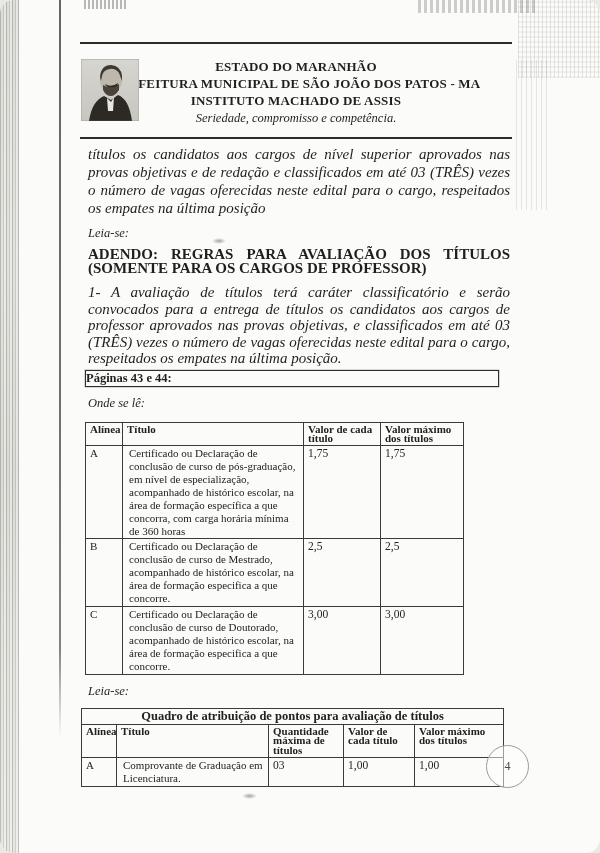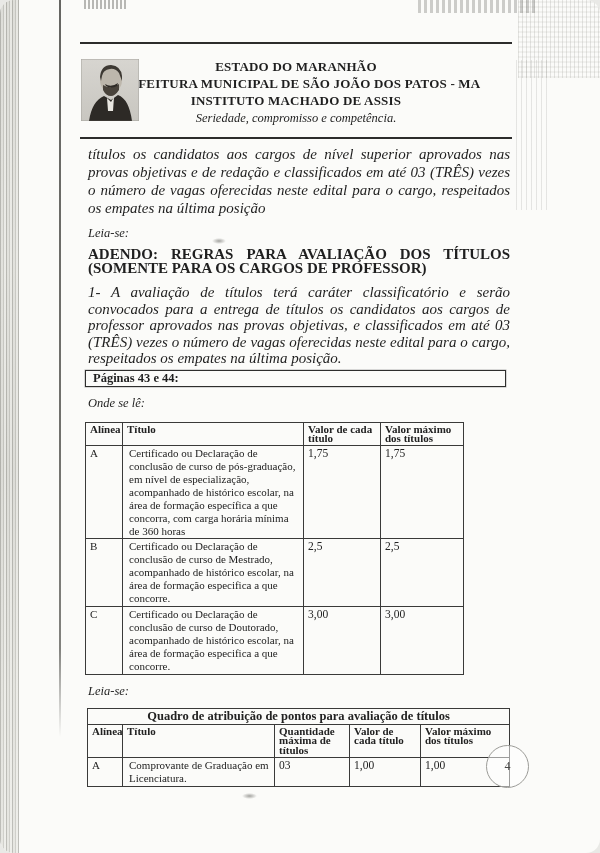--- a/index.html
+++ b/index.html
@@ -74,31 +74,30 @@
   .italic-line{margin:8px 0 0 8px;font-style:italic;font-size:12.5px;line-height:16px;}
   .adendo{
     margin:7px 0 0 8px;width:422px;
     font-weight:bold;font-size:15px;line-height:13.5px;text-align:justify;
   }
   .item1{margin-top:9px;line-height:16.5px;}
   .paginas-box{
     margin:3px 0 0 5px;width:412px;height:15px;
     border:1.5px solid #2e2e2d;
     font-weight:bold;font-size:12.5px;line-height:15px;
-    padding-left:7px;
     box-shadow:0 0 0 .5px rgba(46,46,45,.35);
   }
   
   table{
     border-collapse:collapse;table-layout:fixed;
     font-size:11px;line-height:12.9px;
     color:#222;
   }
   .t1{margin:11px 0 0 5px;width:378px;}
-  .t2{margin:9px 0 0 7px;width:422px;}
+  .t2{margin:9px 0 0 1px;width:422px;}
   th,td{
     border:1px solid #3a3a39;
     vertical-align:top;text-align:left;
     padding:1px 3px 1px 4px;
     overflow:hidden;
   }
   .t1,.t2{border:1.5px solid #343433;}
   th{font-weight:bold;font-size:11px;line-height:9.8px;padding-top:2px;}
   td.c-titulo{padding-left:6px;}
   td.c-val{font-size:11.5px;}

